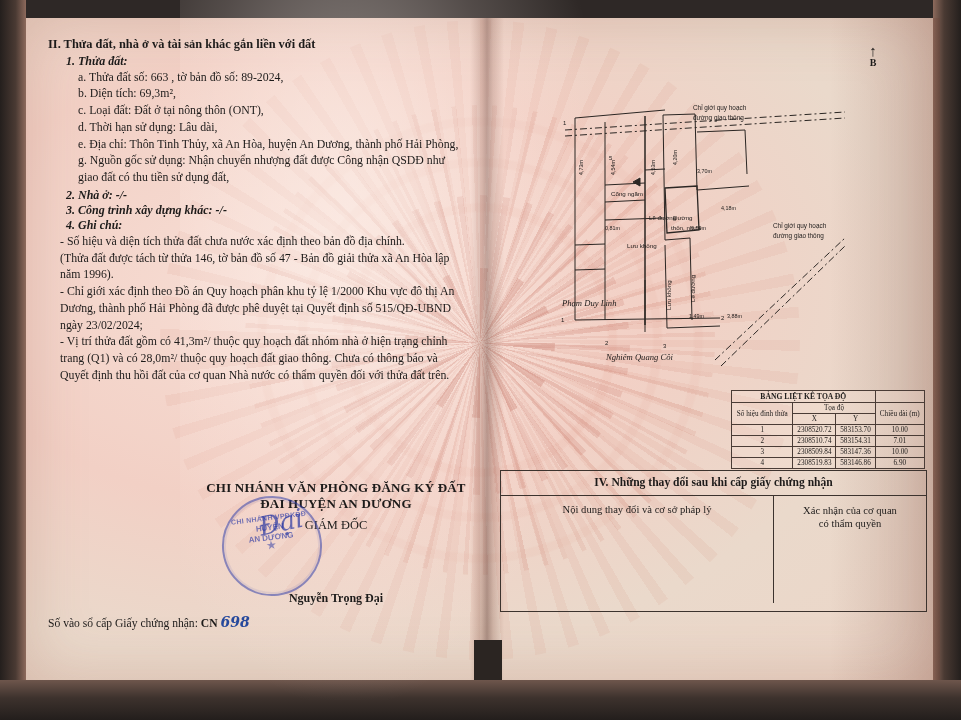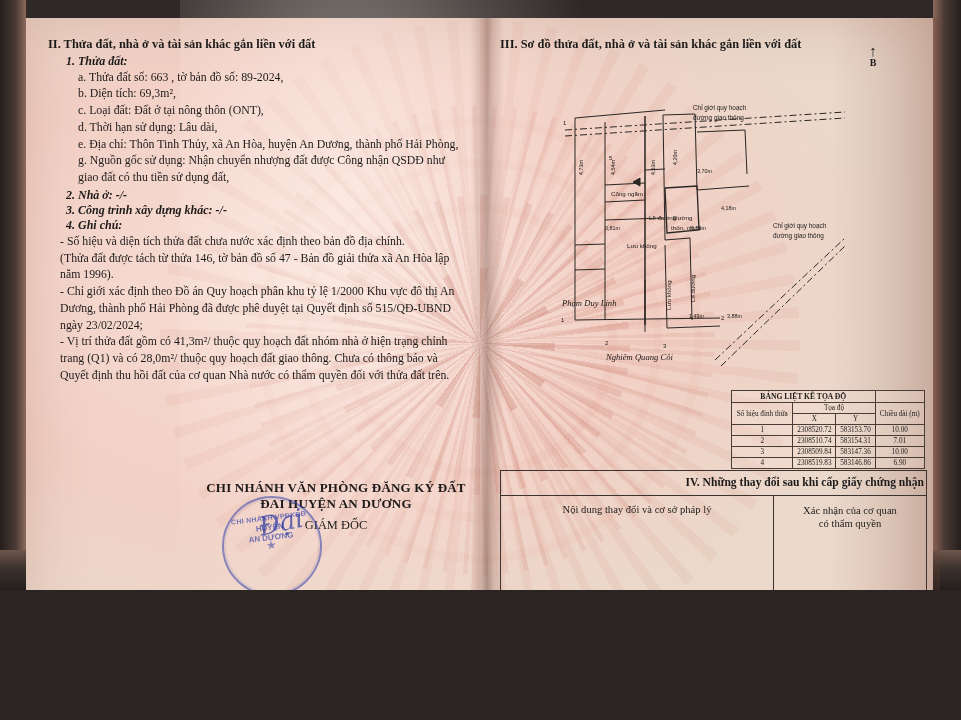--- a/index.html
+++ b/index.html
@@ -2,21 +2,21 @@
 <html><head>
 <meta charset="utf-8">
 <style>
   html,body{margin:0;padding:0;}
   body{
     width:961px;height:720px;overflow:hidden;
     background:#2a2523;
     font-family:"Liberation Serif", serif;
   }
   .page{
-    position:relative;width:961px;height:590px;
+    position:relative;width:961px;height:720px;
     background:
       radial-gradient(ellipse at 20% 10%, #f6d9cf 0%, #f2cfc4 35%, #e9c2b6 70%, #dcb3a6 100%);
     overflow:hidden;
   }
   
   .edge-top{position:absolute;left:0;top:0;width:961px;height:18px;background:#2e2826;}
   .edge-left{position:absolute;left:0;top:0;width:26px;height:720px;
      background:linear-gradient(90deg,#241f1d 0%,#4a3a33 60%,#8d6a5c 100%);}
   .edge-right{position:absolute;right:0;top:0;width:28px;height:720px;
      background:linear-gradient(270deg,#241f1d 0%,#4a3a33 60%,#8d6a5c 100%);}
@@ -131,21 +131,21 @@
     background:rgba(248,226,216,.25);
   }
   .coord td,.coord th{border:1px solid #4a3c36;padding:1px 2px;text-align:center;font-weight:normal;}
   .coord .hdr{font-weight:bold;font-size:7.6px;}
 
   
   .sec4{
     position:absolute;left:500px;top:470px;width:425px;height:140px;
     border:1px solid #3c332e;color:#1d1b1a;
   }
-  .sec4 .t{text-align:right;font-weight:bold;font-size:11.6px;padding:5px 2px 6px;border-bottom:1px solid #3c332e;}
+  .sec4 .t{text-align:center;font-weight:bold;font-size:11.6px;padding:5px 2px 6px;border-bottom:1px solid #3c332e;}
   .sec4 .cols{display:flex;height:107px;}
   .sec4 .c1{flex:0 0 272px;border-right:1px solid #3c332e;text-align:center;font-size:10.6px;padding-top:8px;}
   .sec4 .c2{flex:1;text-align:center;font-size:10.6px;padding-top:8px;line-height:1.25;}
 </style>
 </head>
 <body>
 
 <div class="page">
   <div class="edge-top"></div>
   <div class="edge-left"></div>
@@ -193,23 +193,20 @@
     <div class="star">★</div>
   </div>
   <div class="signature-scribble">Đại</div>
 
   <div class="book-no">
     <span>Số vào sổ cấp Giấy chứng nhận:</span>
     <b>CN</b>
     <span class="hw">698</span>
   </div>
 
-  <div class="right">
-    <div class="sec-title">III. Sơ đồ thửa đất, nhà ở và tài sản khác gắn liền với đất</div>
-  </div>
 
   <div class="compass">
     <div class="arrow">↑</div>
     <div>B</div>
   </div>
 
   <div class="mapbox">
     <svg width="310" height="300" viewBox="0 0 310 300">
       <g stroke="#2b2623" fill="none" stroke-width="1">
 

